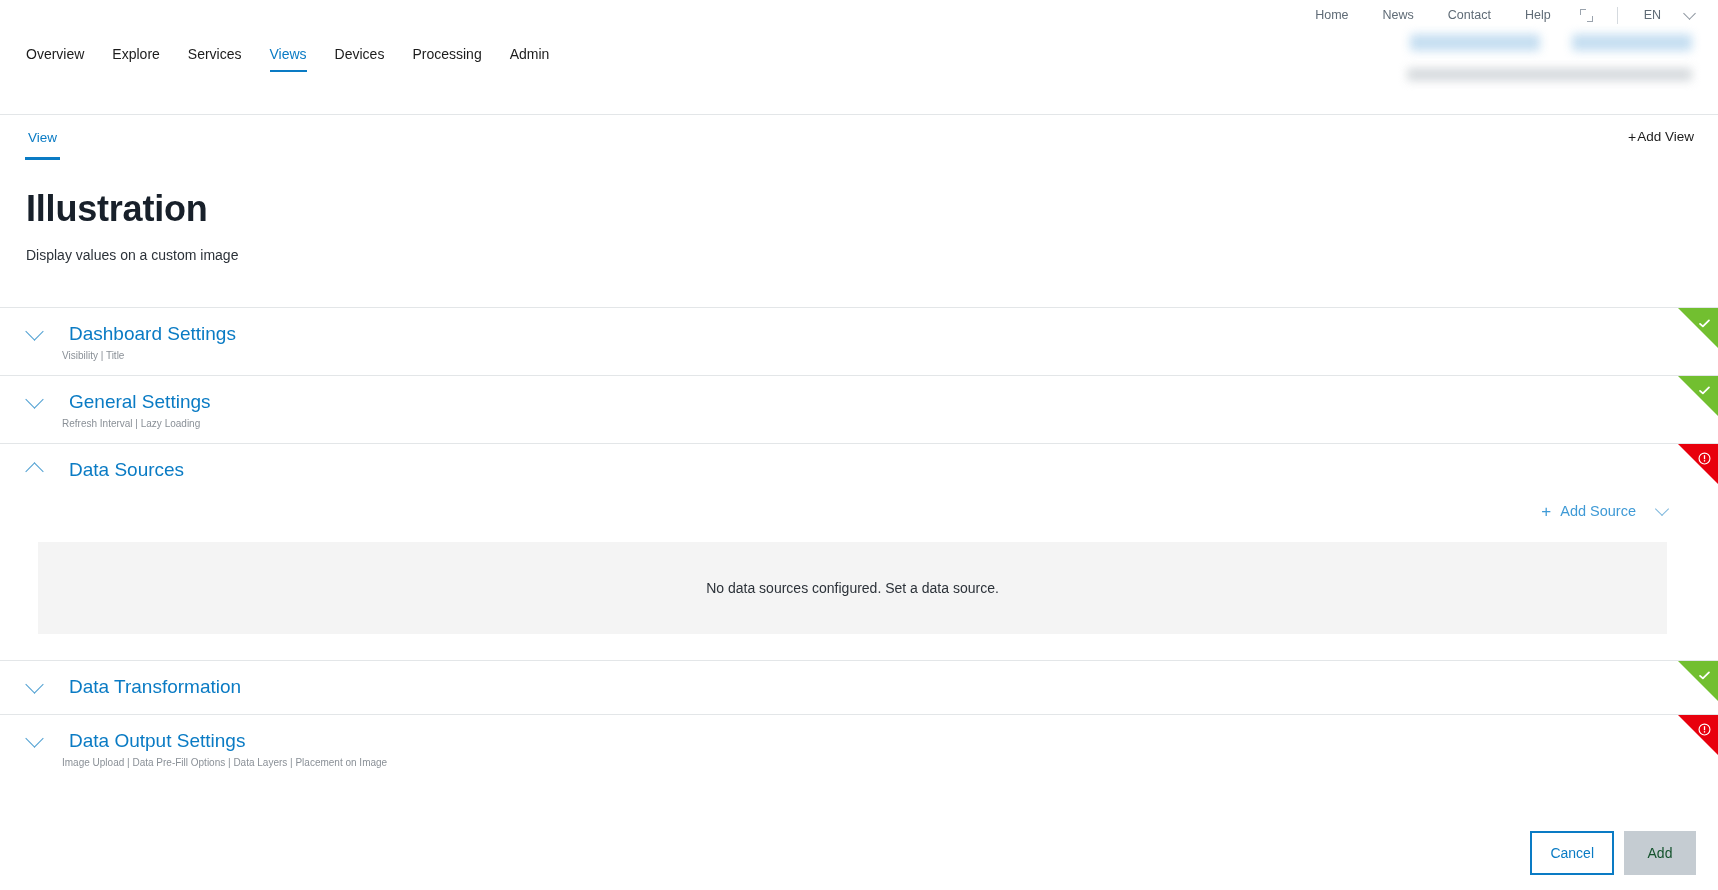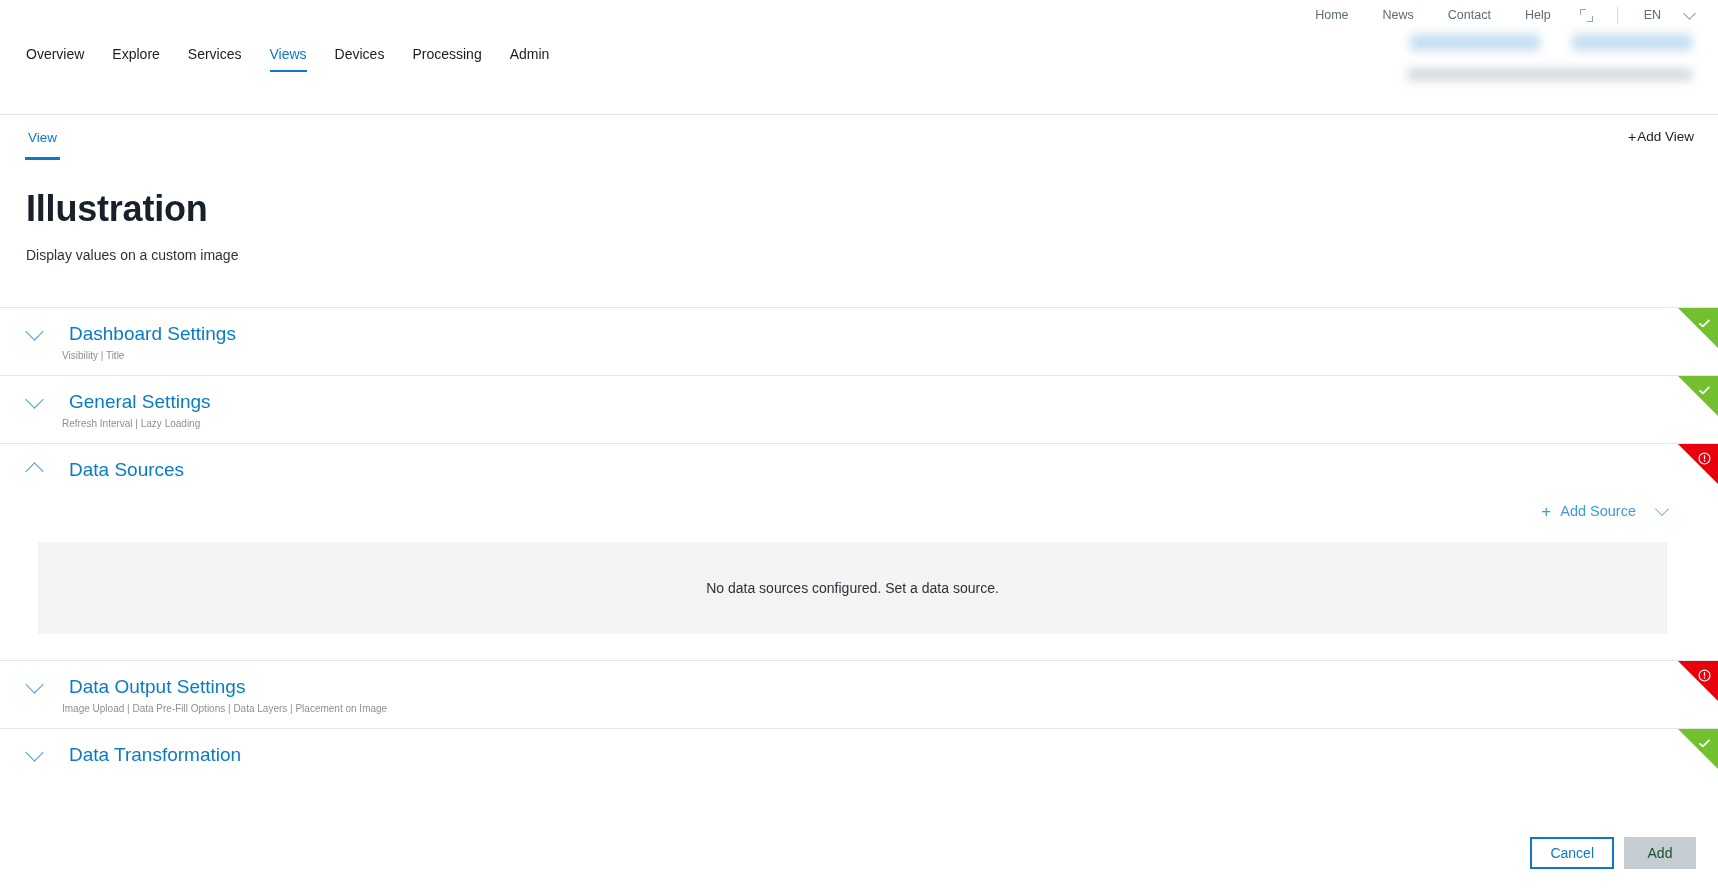--- a/index.html
+++ b/index.html
@@ -286,21 +286,21 @@
     height: 74px;
     display: flex;
     align-items: center;
     justify-content: flex-end;
     gap: 10px;
     padding-right: 22px;
     background: #ffffff;
   }
   .btn {
     min-width: 72px;
-    height: 32px;
+    height: 44px;
     font-size: 14px;
     display: inline-flex;
     align-items: center;
     justify-content: center;
     padding: 0 18px;
     cursor: pointer;
     border: none;
     font-family: "Liberation Sans", sans-serif;
   }
   .btn-cancel {
@@ -413,44 +413,44 @@
       </div>
       <div class="empty-panel">
         <span>No data sources configured. Set a data source.</span>
       </div>
     </div>
   </div>
 
   <div class="section">
     <div class="sec-headline">
       <span class="chev"></span>
+      <span class="sec-title">Data Transformation</span>
+    </div>
+    <div class="corner-flag ok"></div>
+    <div class="corner-mark">
+      <svg width="13" height="13" viewBox="0 0 16 16">
+          <path d="M2.5 8.4 L6 11.6 L13.5 4.2" stroke="#ffffff" stroke-width="2.2" fill="none" stroke-linecap="round" stroke-linejoin="round"></path>
+        </svg>
+    </div>
+  </div>
+
+  <div class="section">
+    <div class="sec-headline">
+      <span class="chev"></span>
       <span class="sec-title">Data Output Settings</span>
     </div>
     <div class="sec-subtitle">Image Upload | Data Pre-Fill Options | Data Layers | Placement on Image</div>
     <div class="corner-flag err"></div>
     <div class="corner-mark">
       <svg width="13" height="13" viewBox="0 0 16 16">
         <circle cx="8" cy="8" r="6.7" fill="none" stroke="#ffffff" stroke-width="1.4"></circle>
         <rect x="7.2" y="3.9" width="1.6" height="5" fill="#ffffff"></rect>
         <rect x="7.2" y="10" width="1.6" height="1.8" fill="#ffffff"></rect>
       </svg>
     </div>
   </div>
 
-  <div class="section">
-    <div class="sec-headline">
-      <span class="chev"></span>
-      <span class="sec-title">Data Transformation</span>
-    </div>
-    <div class="corner-flag ok"></div>
-    <div class="corner-mark">
-      <svg width="13" height="13" viewBox="0 0 16 16">
-          <path d="M2.5 8.4 L6 11.6 L13.5 4.2" stroke="#ffffff" stroke-width="2.2" fill="none" stroke-linecap="round" stroke-linejoin="round"></path>
-        </svg>
-    </div>
-  </div>
-
 </div>
 
 <div class="footer">
   <button class="btn btn-cancel">Cancel</button>
   <button class="btn btn-add">Add</button>
 </div>
 
 </body></html>

